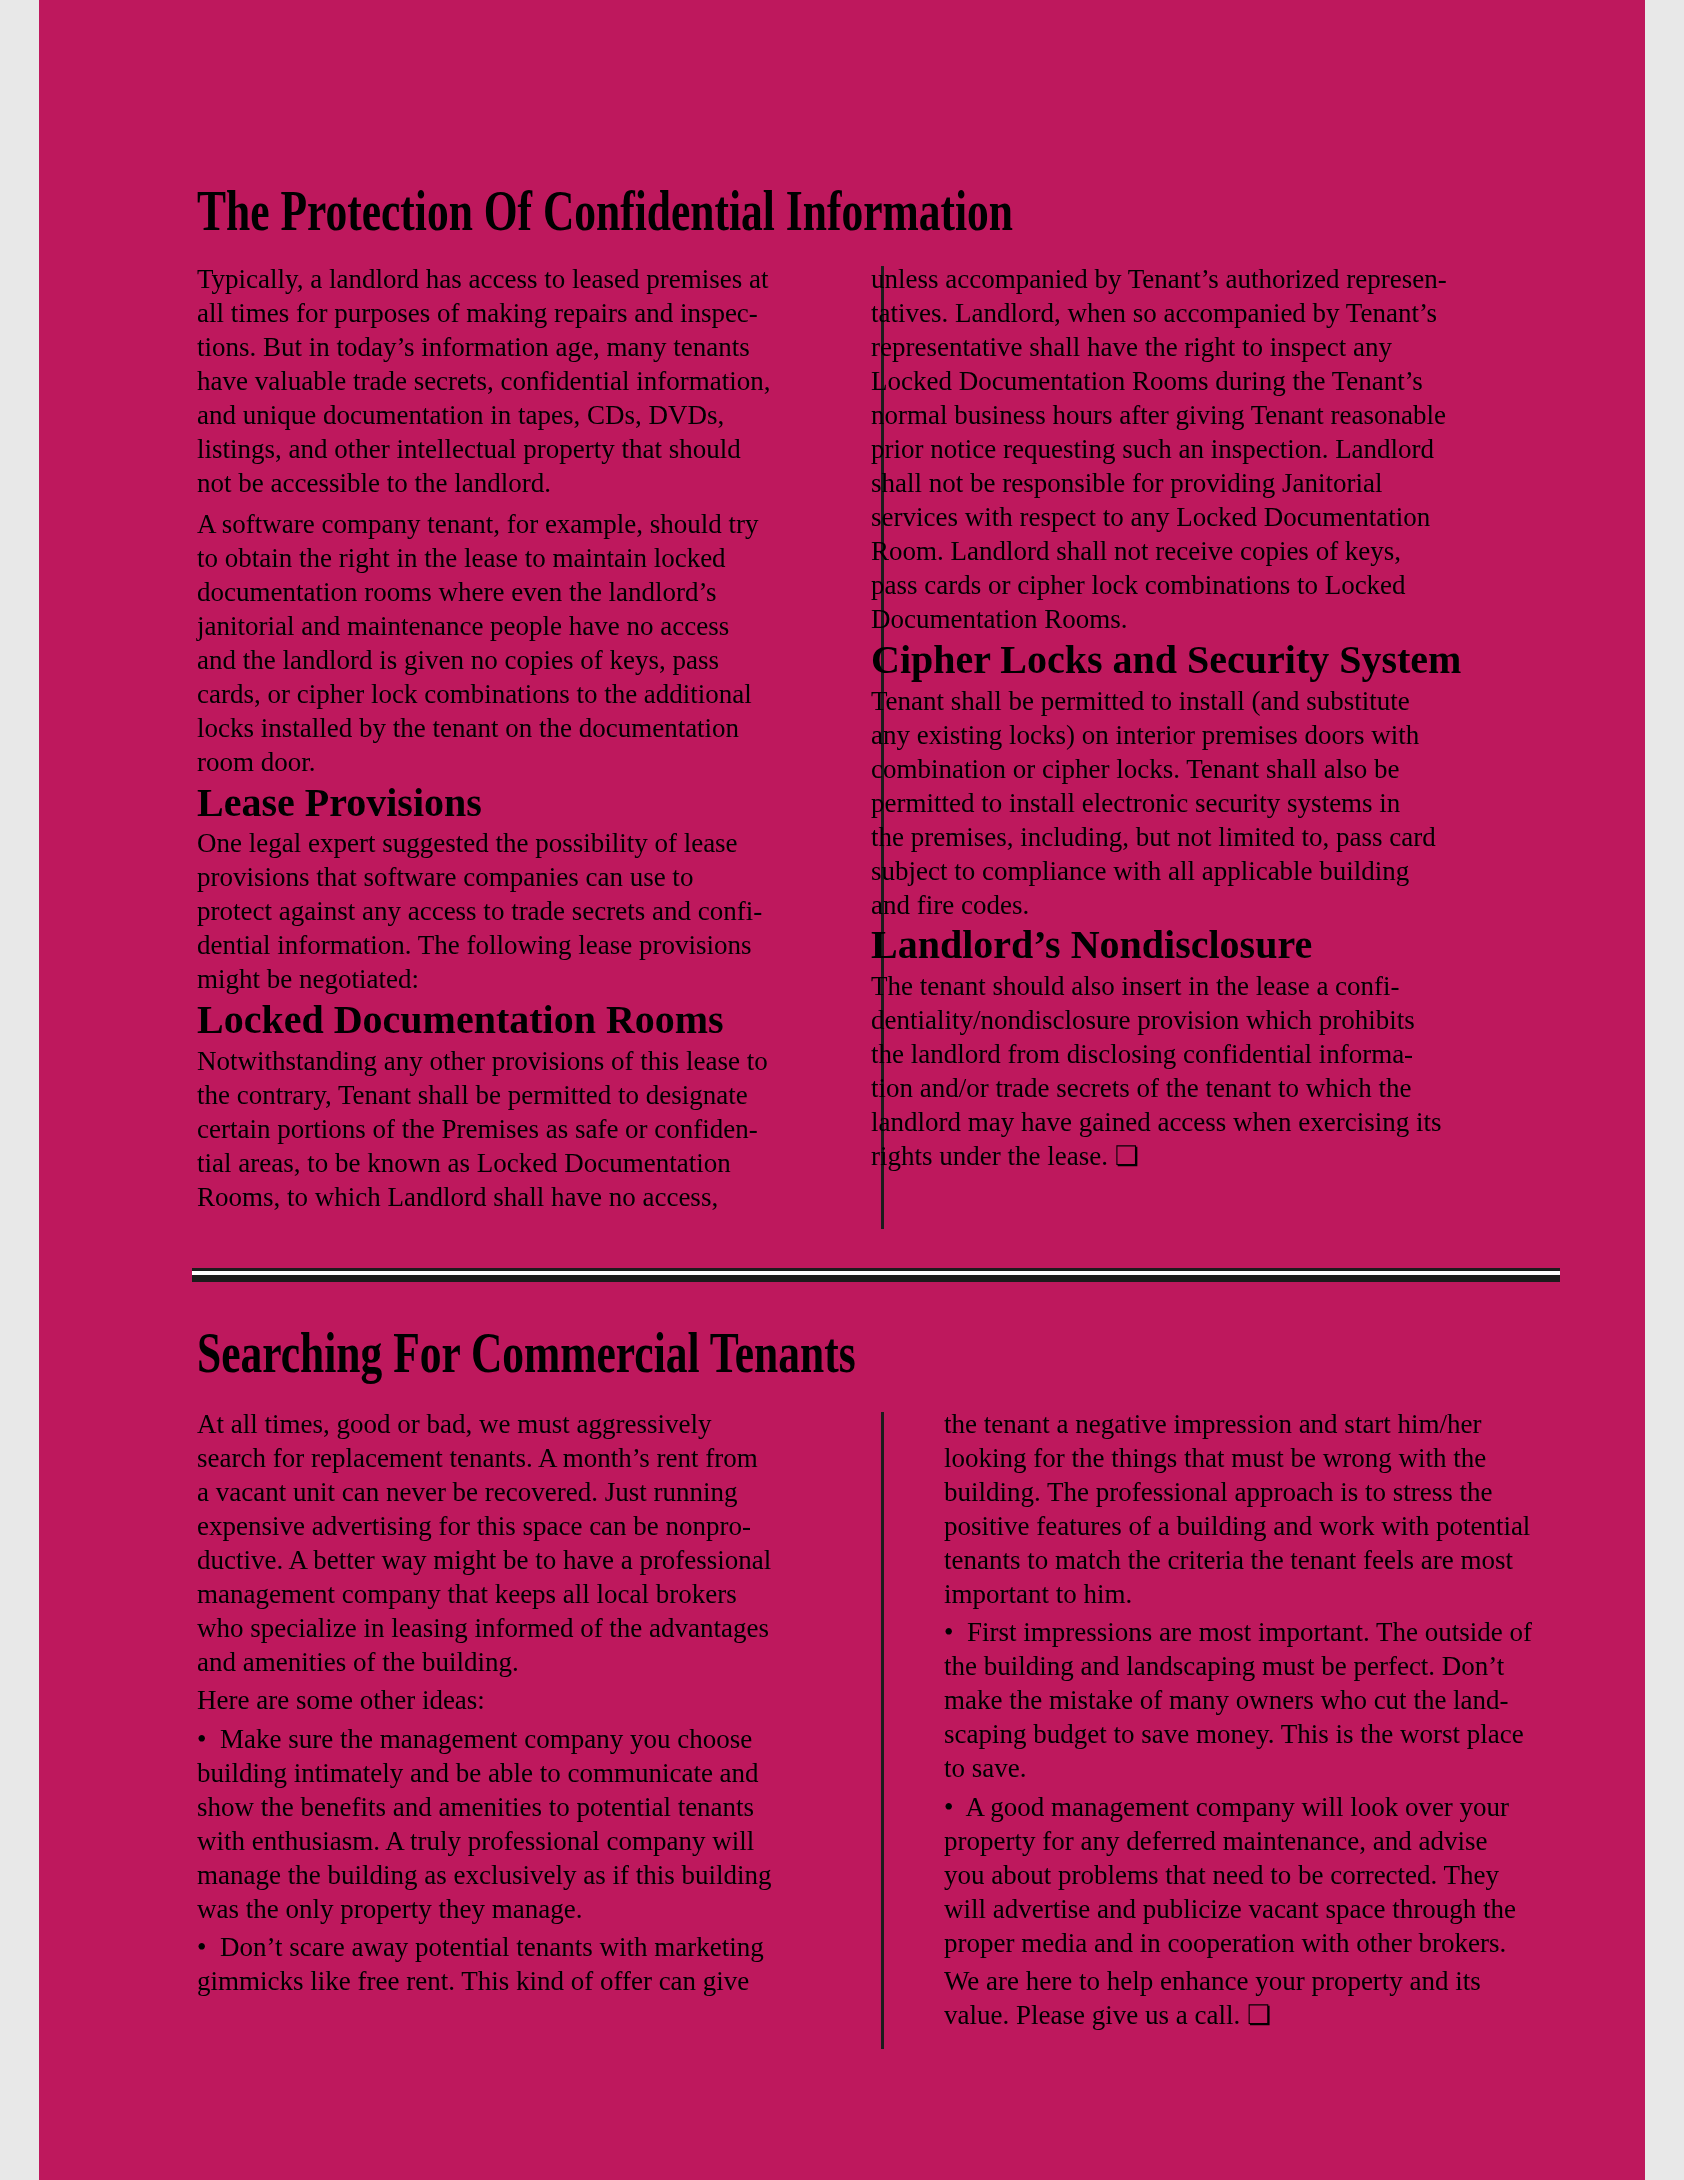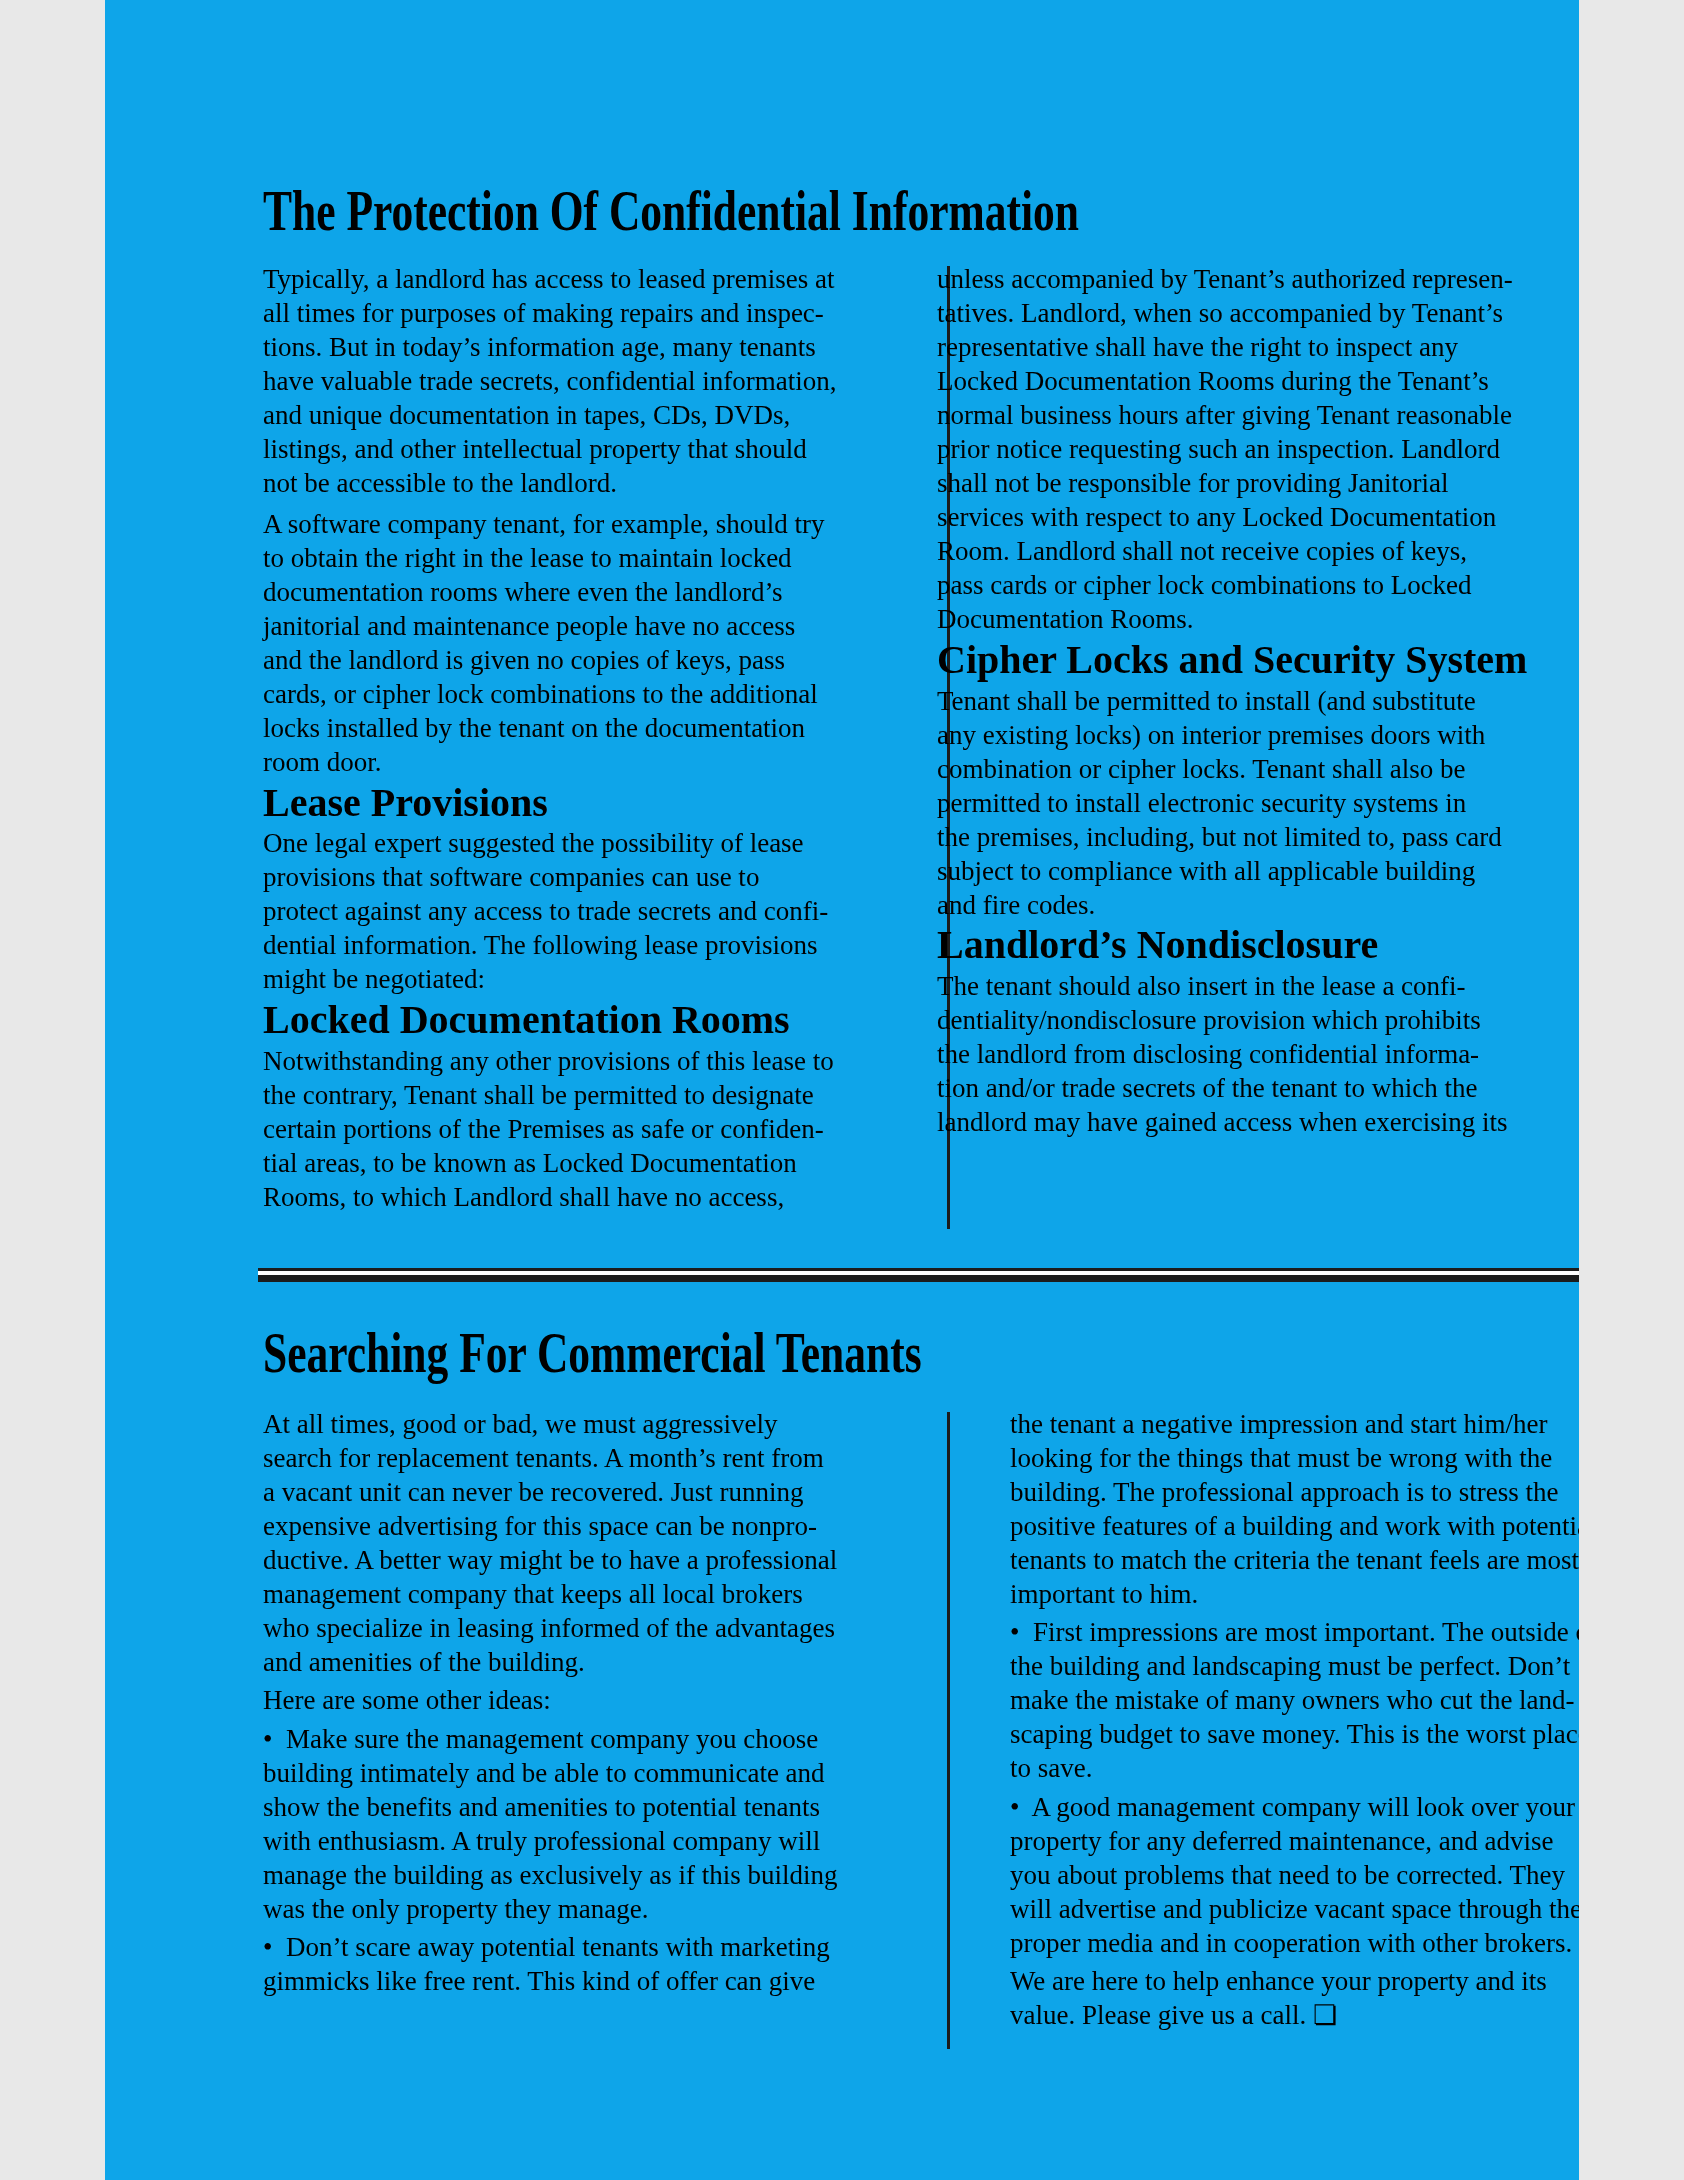--- a/index.html
+++ b/index.html
@@ -1,20 +1,20 @@
 <!DOCTYPE html>
 <html style="font-size:13.6px"><head>
 <meta charset="utf-8">
 <style>
   html,body{margin:0;padding:0;background:#e8e8e8;}
   .page{
     position:relative;
-    width:1474px;
+    width:1606px;
     height:2181px;
-    background:#0ea5e9;
+    background:#be185d;
     color:#000000;
     font-family:"Liberation Serif", serif;
     overflow:hidden;
     margin:0 auto;
   }
   .headline{
     position:absolute;
     left:158px;
     font-size:58px;
     line-height:58px;
@@ -129,20 +129,21 @@
         <div class="ln">subject to compliance with all applicable building</div>
         <div class="ln">and fire codes.</div>
       </div>
       <div class="h2">Landlord’s Nondisclosure</div>
       <div class="para">
         <div class="ln">The tenant should also insert in the lease a confi-</div>
         <div class="ln">dentiality/nondisclosure provision which prohibits</div>
         <div class="ln">the landlord from disclosing confidential informa-</div>
         <div class="ln">tion and/or trade secrets of the tenant to which the</div>
         <div class="ln">landlord may have gained access when exercising its</div>
+        <div class="ln">rights under the lease. ❏</div>
       </div>
     </div>
 
   <div class="divider"></div>
 
   <div class="headline" id="title2">Searching For Commercial Tenants</div>
 
   <div class="col a2" id="a2-left">
       <div class="para">
         <div class="ln">At all times, good or bad, we must aggressively</div>

